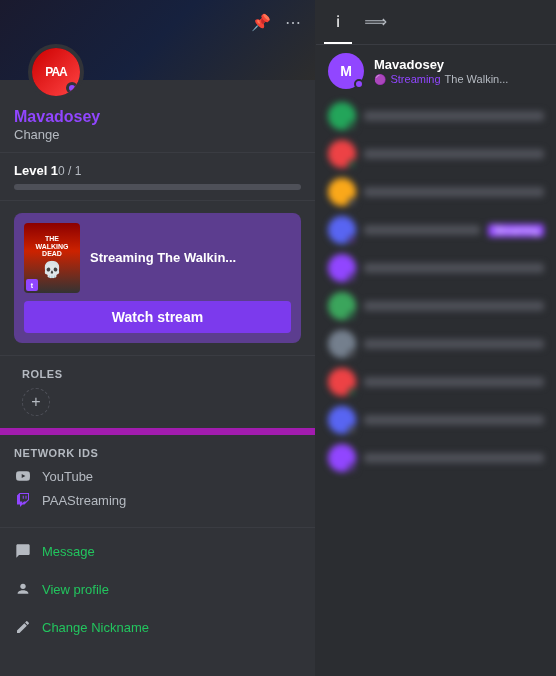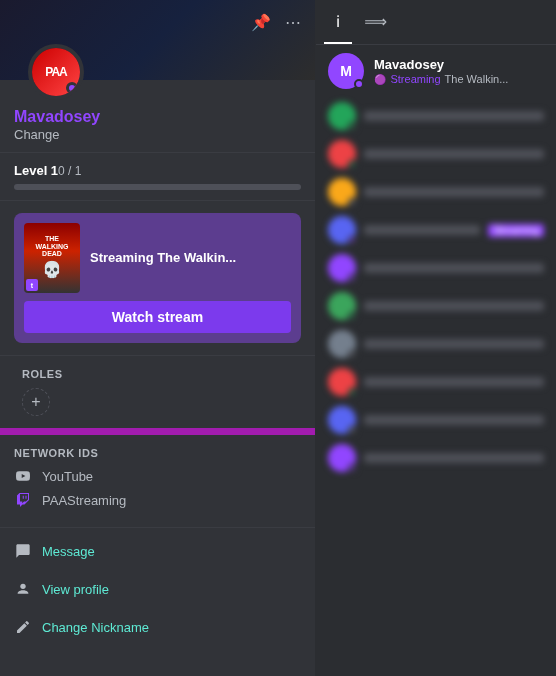--- a/index.html
+++ b/index.html
@@ -442,21 +442,21 @@
     .action-section {
       padding: 4px 0;
     }
 
     .action-item {
       display: flex;
       align-items: center;
       gap: 10px;
       padding: 10px 14px;
       cursor: pointer;
-      color: #5eead4;
+      color: #22c55e;
       font-size: 13px;
     }
 
     .action-icon {
       width: 18px;
       height: 18px;
       display: flex;
       align-items: center;
       justify-content: center;
       font-size: 14px;

